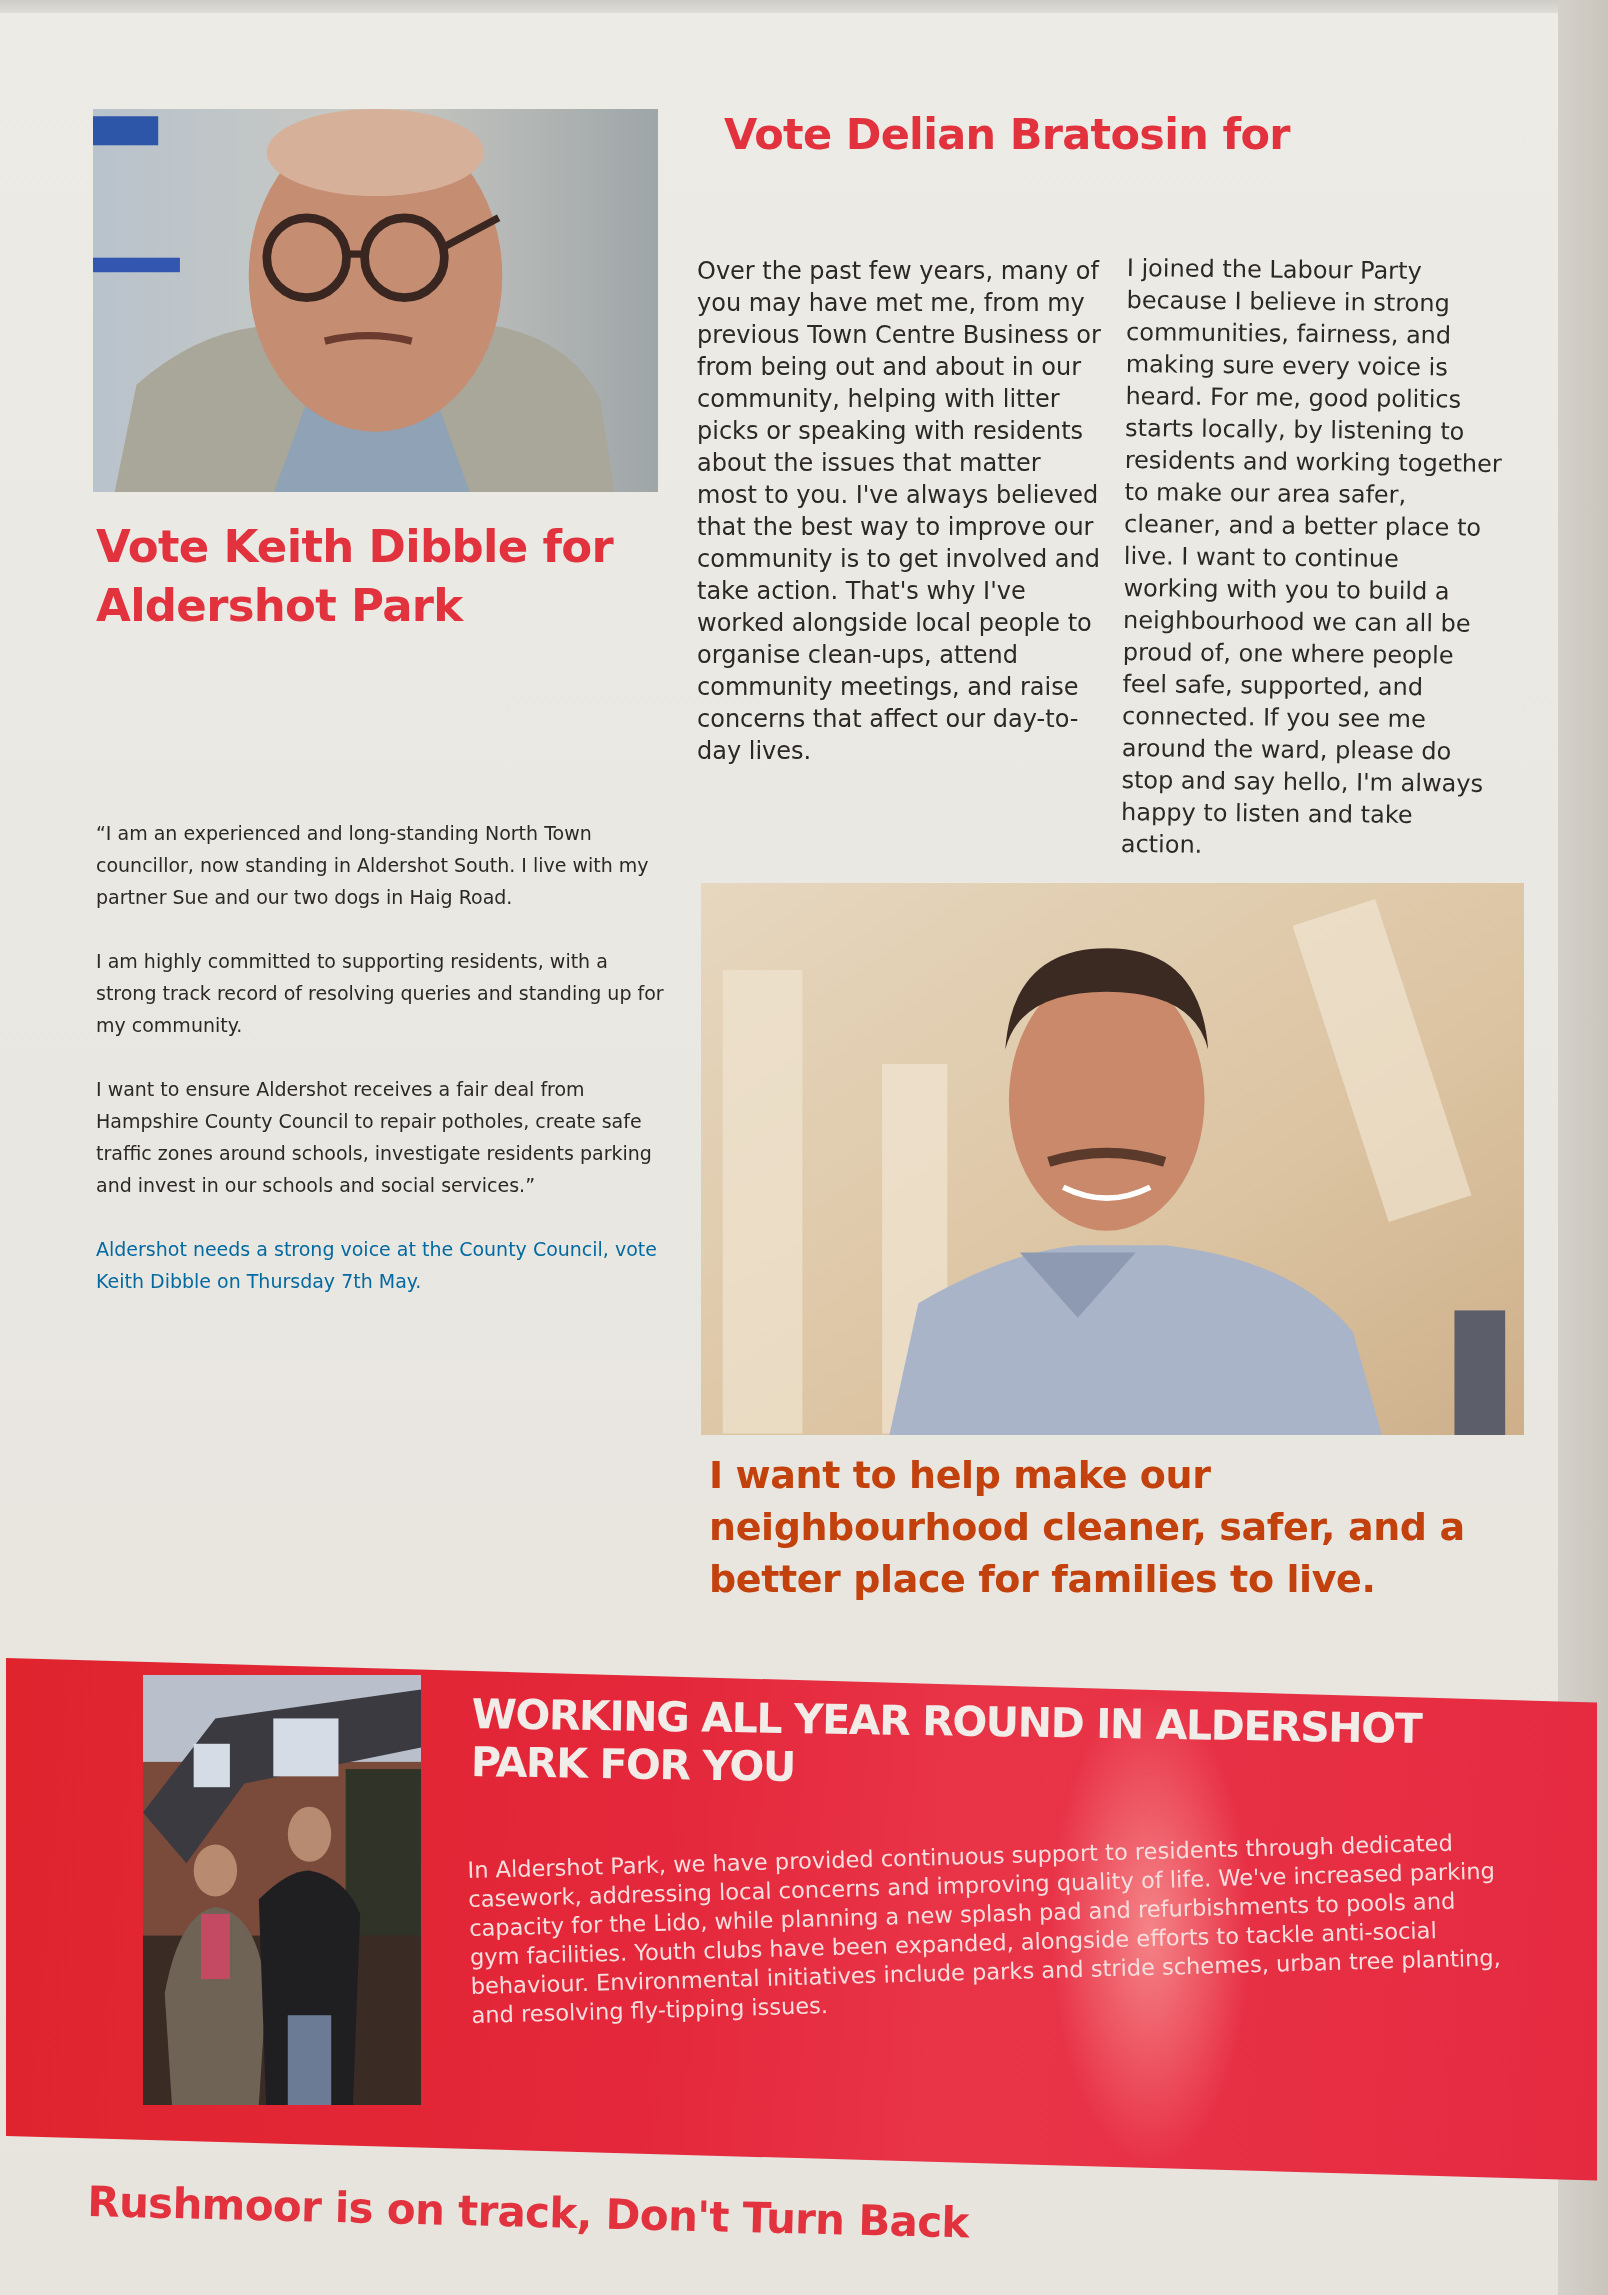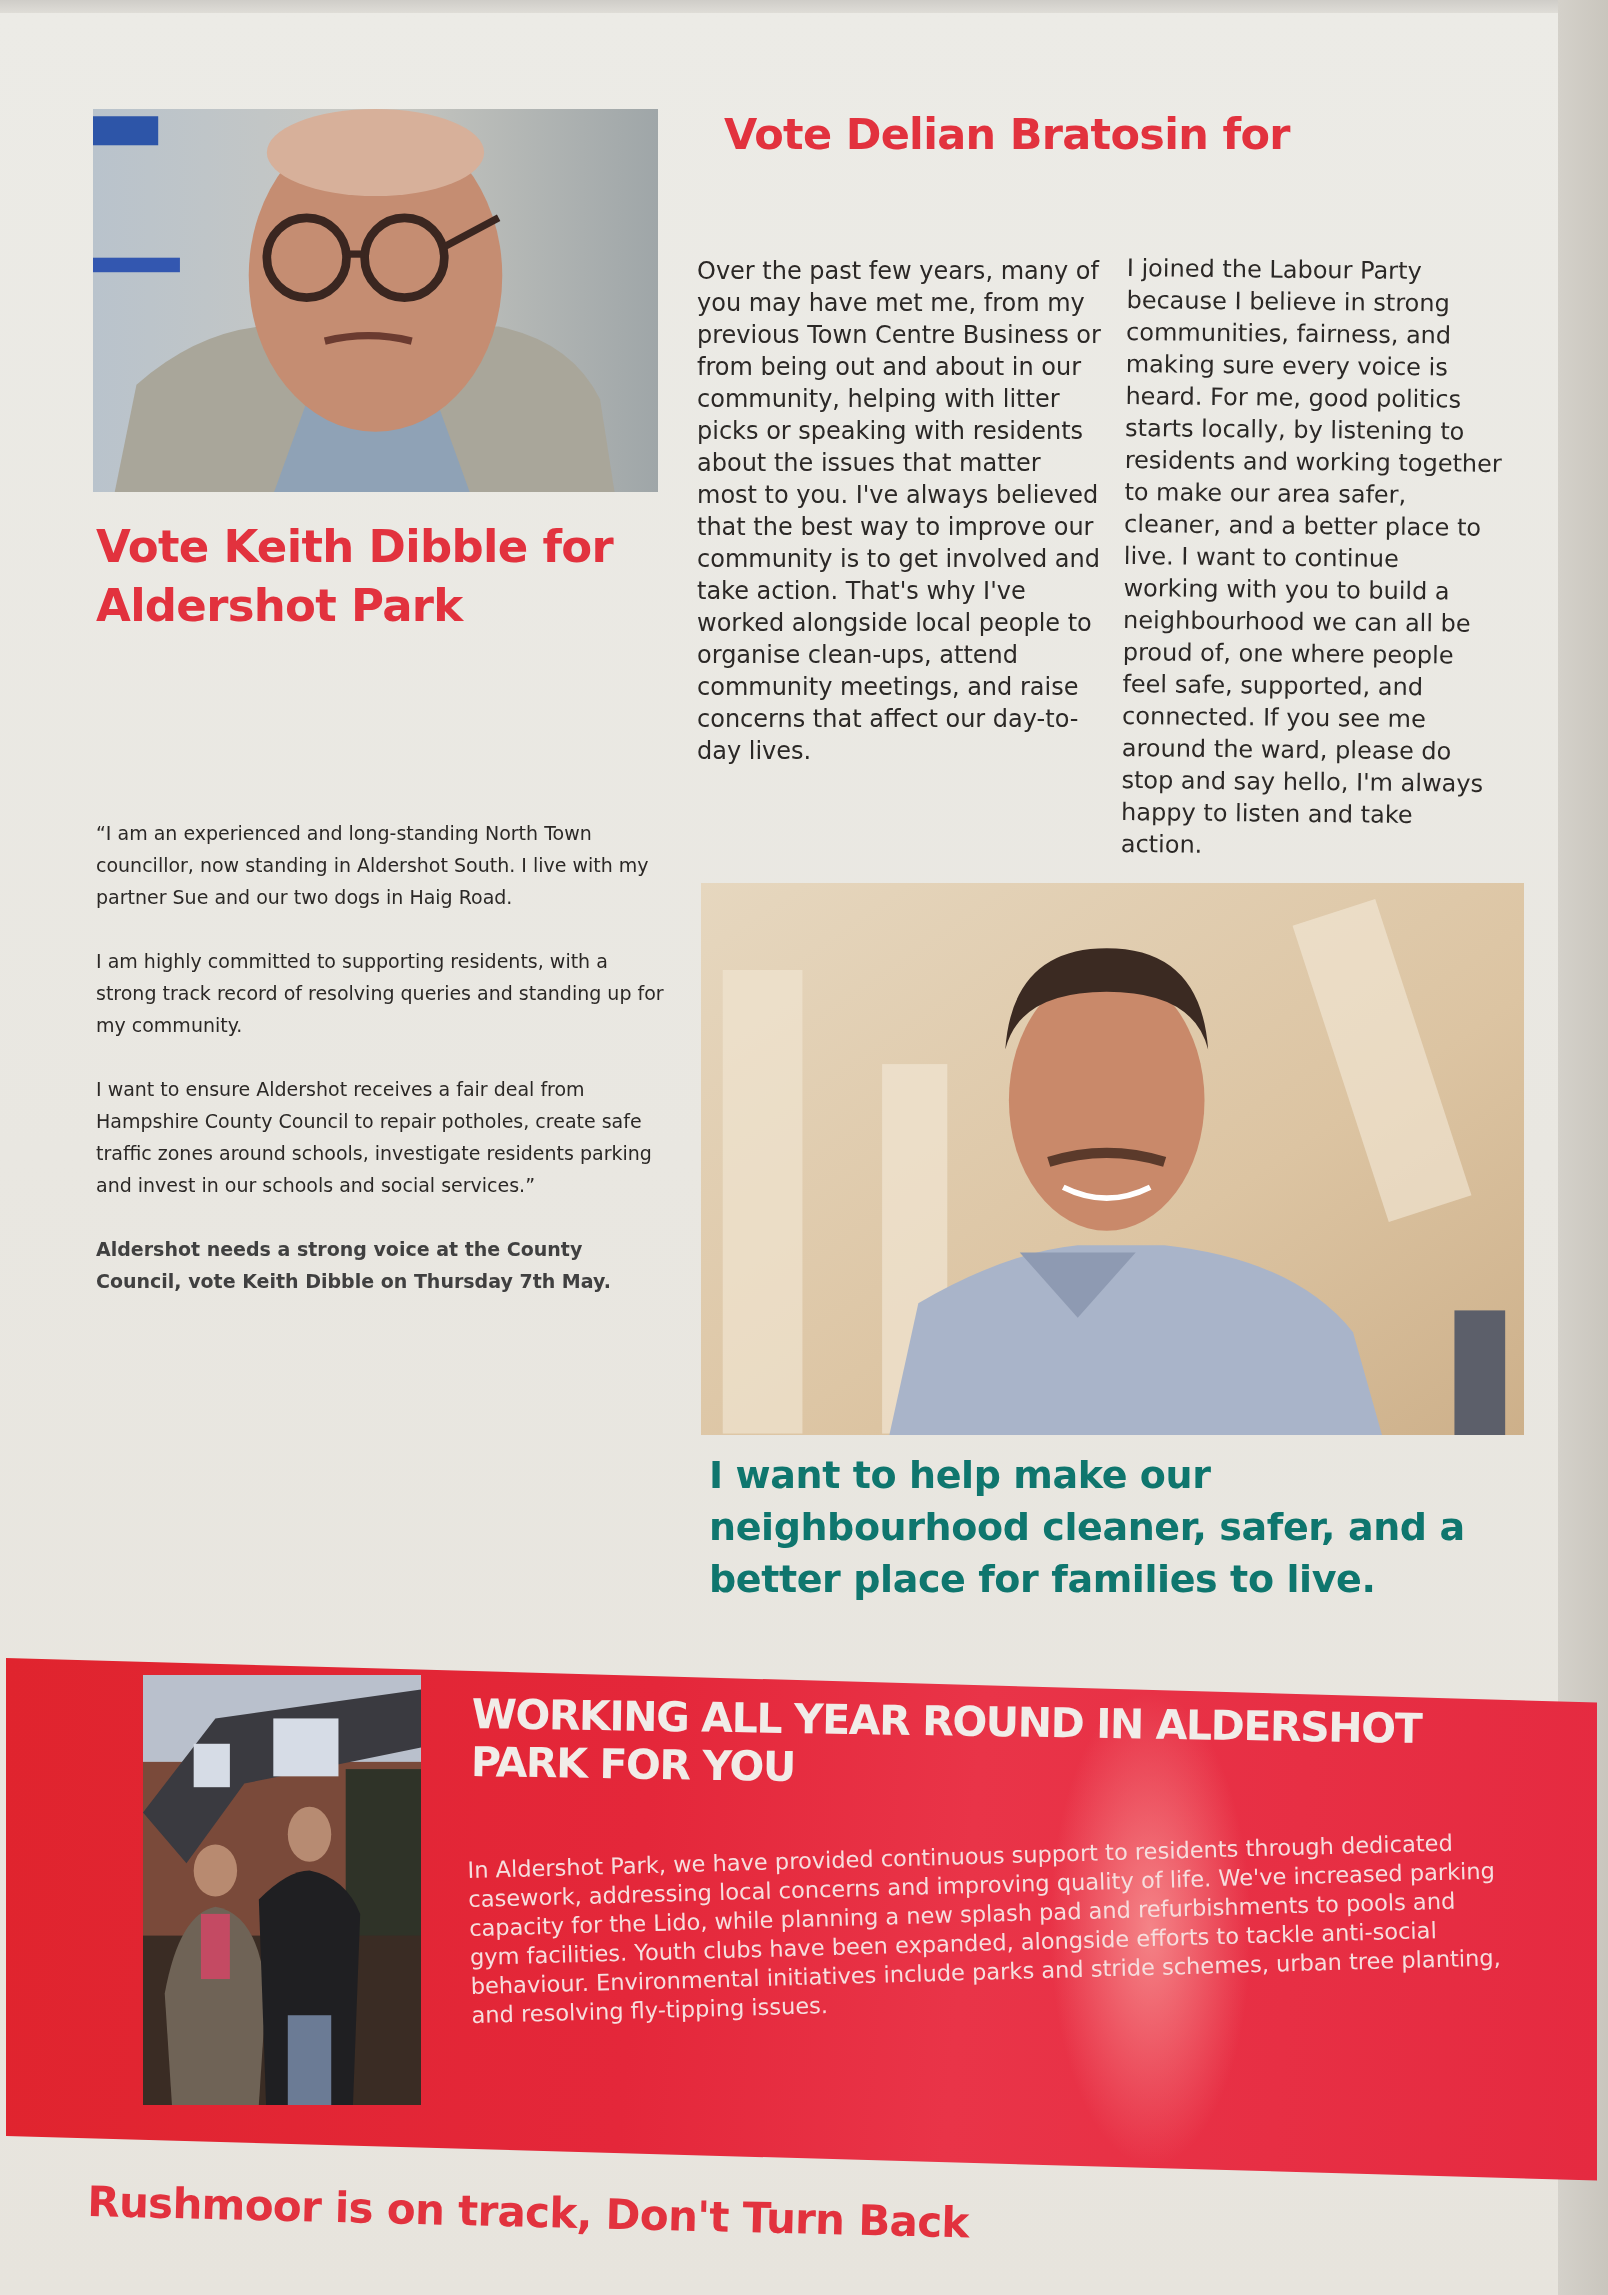--- a/index.html
+++ b/index.html
@@ -46,26 +46,26 @@
     color: #2b2826;
     font-family: "DejaVu Sans", "Liberation Sans", sans-serif;
     font-size: 24px;
     line-height: 32px;
   }
   #delian-col1 { left: 697px; top: 255px; width: 406px; }
   #delian-col2 { left: 1127px; top: 252px; width: 377px; transform: rotate(0.6deg); transform-origin: left top; }
 
   #keith-bio { left: 96px; top: 817px; width: 572px; font-size: 19px; line-height: 32px; }
   #keith-bio p { margin-bottom: 32px; }
-  #keith-bio p.bold { font-weight: bold; color: #404040; margin-bottom: 0; }
+  #keith-bio p.bold { font-weight: normal; color: #0369a1; margin-bottom: 0; }
 
   #delian-tagline {
     position: absolute; left: 709px; top: 1449px; width: 812px;
     font-family: "DejaVu Sans", "Liberation Sans", sans-serif;
-    font-weight: bold; font-size: 38px; line-height: 52px; color: #0f766e;
+    font-weight: bold; font-size: 38px; line-height: 52px; color: #c2410c;
     letter-spacing: -0.4px;
   }
 
   
   #working-band {
     position: absolute; left: 5.8px; top: 1658px; width: 1591px; height: 478px;
     background: linear-gradient(95deg, #e0242e 0%, #e4273a 40%, #e93448 60%, #e52a40 100%);
     transform: skewY(1.6deg); transform-origin: left top;
   }
   #working-band .glare {

